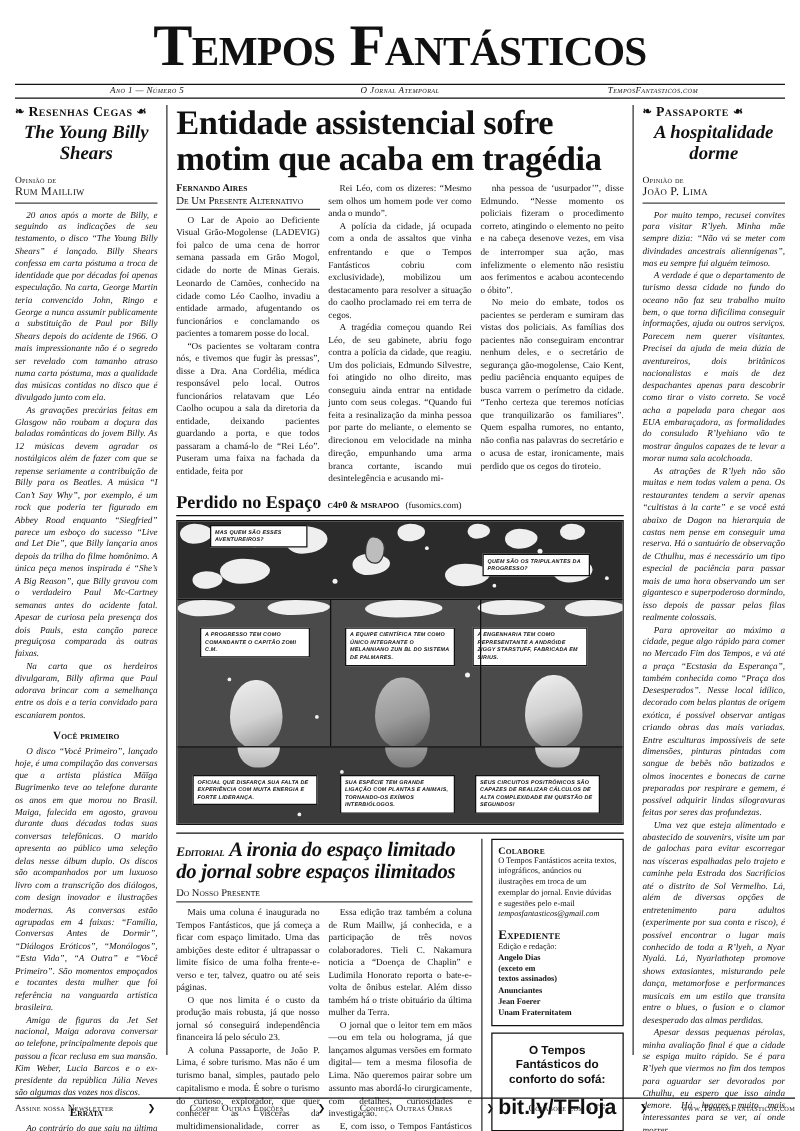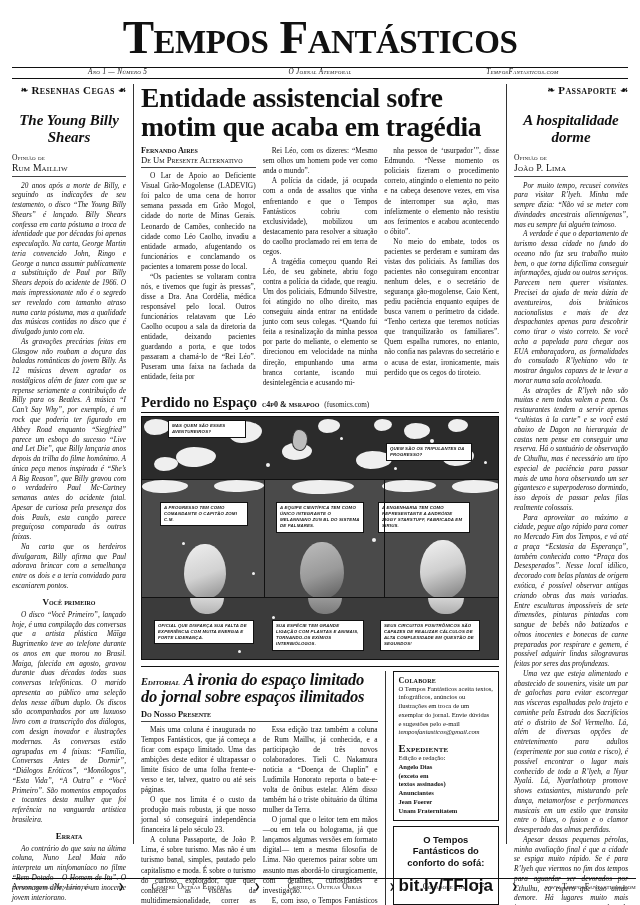--- a/index.html
+++ b/index.html
@@ -42,22 +42,22 @@
   .grid {
     display:flex; margin-top: 5px;
     height: 760px;
   }
   .col-left { width: 122px; padding-right: 7px; border-right: .8px solid #333; }
   .col-center { width: 372px; padding: 0 7px; }
   .col-right { width: 122px; padding-left: 7px; border-left: .8px solid #333; }
 
   
   .kicker {
-    text-align:right; font-variant: small-caps; font-weight:700;
-    font-size: 11px; letter-spacing:.4px; margin-bottom:16px;
+    text-align:left; font-variant: small-caps; font-weight:700;
+    font-size: 11px; letter-spacing:.4px; margin-bottom:2px;
   }
   .kicker .orn { font-size: 9px; vertical-align: 1px; letter-spacing:0; }
   .side-title {
     text-align:center; font-style:italic; font-weight:700;
     font-size: 15px; line-height:1.12; margin: 1px 0 7px 0;
   }
   .byline-block { border-bottom:.8px solid #444; padding-bottom:3px; margin-bottom:4px; }
   .byline-label { font-variant: small-caps; font-size: 7.6px; letter-spacing:.2px; }
   .byline-name { font-variant: small-caps; font-weight:400; font-size: 9.6px; letter-spacing:.2px; }
 
@@ -102,21 +102,21 @@
   .panel-divider { position:absolute; top:0; bottom:0; width:1px; background:#111; }
   .face { position:absolute; border-radius: 48% 48% 42% 42% / 55% 55% 45% 45%; }
 
   
   .editorial { margin-top: 6px; border-top: 1.4px solid #111; padding-top: 4px; display:flex; }
   .edit-main { width: 250px; padding-right:7px; border-right:.8px solid #333; }
   .edit-side { width: 115px; padding-left:7px; }
   .edit-head { font-weight:700; font-size: 16.5px; line-height:1.06; letter-spacing:-.2px; }
   .edit-head .ed-label { font-variant: small-caps; font-style:italic; font-size: 10.5px; font-weight:700; }
   .edit-head .ed-t { font-style:italic; }
-  .edit-sub { font-variant:small-caps; font-weight:700; font-size: 8.4px; border-bottom:.8px solid #444; padding-bottom:2px; margin:4px 0 3px 0; }
+  .edit-sub { font-variant:small-caps; font-weight:400; font-size: 8.4px; border-bottom:.8px solid #444; padding-bottom:2px; margin:4px 0 3px 0; }
   .edit-cols { display:flex; gap:7px; }
   .edit-cols > div { flex:1; }
 
   .box-colabore { border:1px solid #111; padding: 4px 5px; }
   .box-h { font-variant:small-caps; font-weight:700; font-size: 8px; letter-spacing:.2px; }
   .box-h-lg { font-variant:small-caps; font-weight:700; font-size: 10.5px; letter-spacing:.2px; margin-top:6px; }
   .box-t { font-size: 6.6px; line-height:1.32; }
   .box-t i { font-style:italic; }
   .box-list { font-size: 6.6px; line-height:1.34; }
   .box-list b { font-weight:700; }
@@ -165,20 +165,21 @@
       <div class="byline-block">
         <div class="byline-label">Opinião de</div>
         <div class="byline-name">Rum Mailliw</div>
       </div>
       <div class="side-body">
         <p class="first">20 anos após a morte de Billy, e seguindo as indicações de seu testamento, o disco “The Young Billy Shears” é lançado. Billy Shears confessa em carta póstuma a troca de identidade que por décadas foi apenas especulação. Na carta, George Martin teria convencido John, Ringo e George a nunca assumir publicamente a substituição de Paul por Billy Shears depois do acidente de 1966. O mais impressionante não é o segredo ser revelado com tamanho atraso numa carta póstuma, mas a qualidade das músicas contidas no disco que é divulgado junto com ela.</p>
         <p>As gravações precárias feitas em Glasgow não roubam a doçura das baladas românticas do jovem Billy. As 12 músicas devem agradar os nostálgicos além de fazer com que se repense seriamente a contribuição de Billy para os Beatles. A música “I Can’t Say Why”, por exemplo, é um rock que poderia ter figurado em Abbey Road enquanto “Siegfried” parece um esboço do sucesso “Live and Let Die”, que Billy lançaria anos depois da trilha do filme homônimo. A única peça menos inspirada é “She’s A Big Reason”, que Billy gravou com o verdadeiro Paul Mc-Cartney semanas antes do acidente fatal. Apesar de curiosa pela presença dos dois Pauls, esta canção parece preguiçosa comparada às outras faixas.</p>
         <p>Na carta que os herdeiros divulgaram, Billy afirma que Paul adorava brincar com a semelhança entre os dois e a teria convidado para escaniarem pontos.</p>
         <div class="sub-head">Você primeiro</div>
         <p>O disco “Você Primeiro”, lançado hoje, é uma compilação das conversas que a artista plástica Māīga Bugrimenko teve ao telefone durante os anos em que morou no Brasil. Maiga, falecida em agosto, gravou durante duas décadas todas suas conversas telefônicas. O marido apresenta ao público uma seleção delas nesse álbum duplo. Os discos são acompanhados por um luxuoso livro com a transcrição dos diálogos, com design inovador e ilustrações modernas. As conversas estão agrupadas em 4 faixas: “Família, Conversas Antes de Dormir”, “Diálogos Eróticos”, “Monólogos”, “Esta Vida”, “A Outra” e “Você Primeiro”. São momentos empoçados e tocantes desta mulher que foi referência na vanguarda artística brasileira.</p>
+        <p>Amiga de figuras da Jet Set nacional, Maiga adorava conversar ao telefone, principalmente depois que passou a ficar reclusa em sua mansão. Kim Weber, Lucia Barcos e o ex-presidente da república Júlia Neves são algumas das vozes nos discos.</p>
         <div class="sub-head">Errata</div>
         <p>Ao contrário do que saiu na última coluna, Nuno Leal Maia não interpreta um ninfomaníaco no filme “Bem Dotado – O Homem de Itu”. O personagem dele, Lírio, é um inocente jovem interiorano.</p>
       </div>
     </div>
 
     <div class="col-center">
 
       <h1 class="headline">Entidade assistencial sofre motim que acaba em tragédia</h1>
 
       <div class="lede-row">

